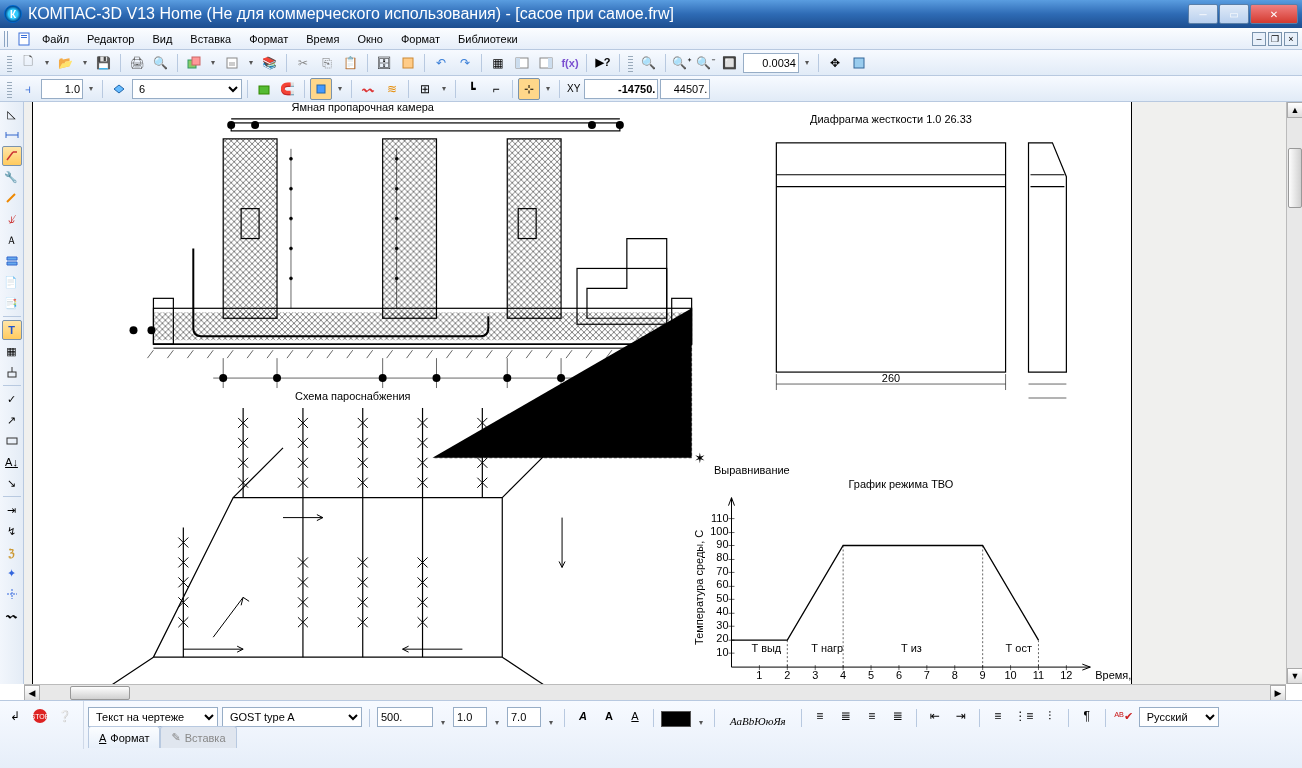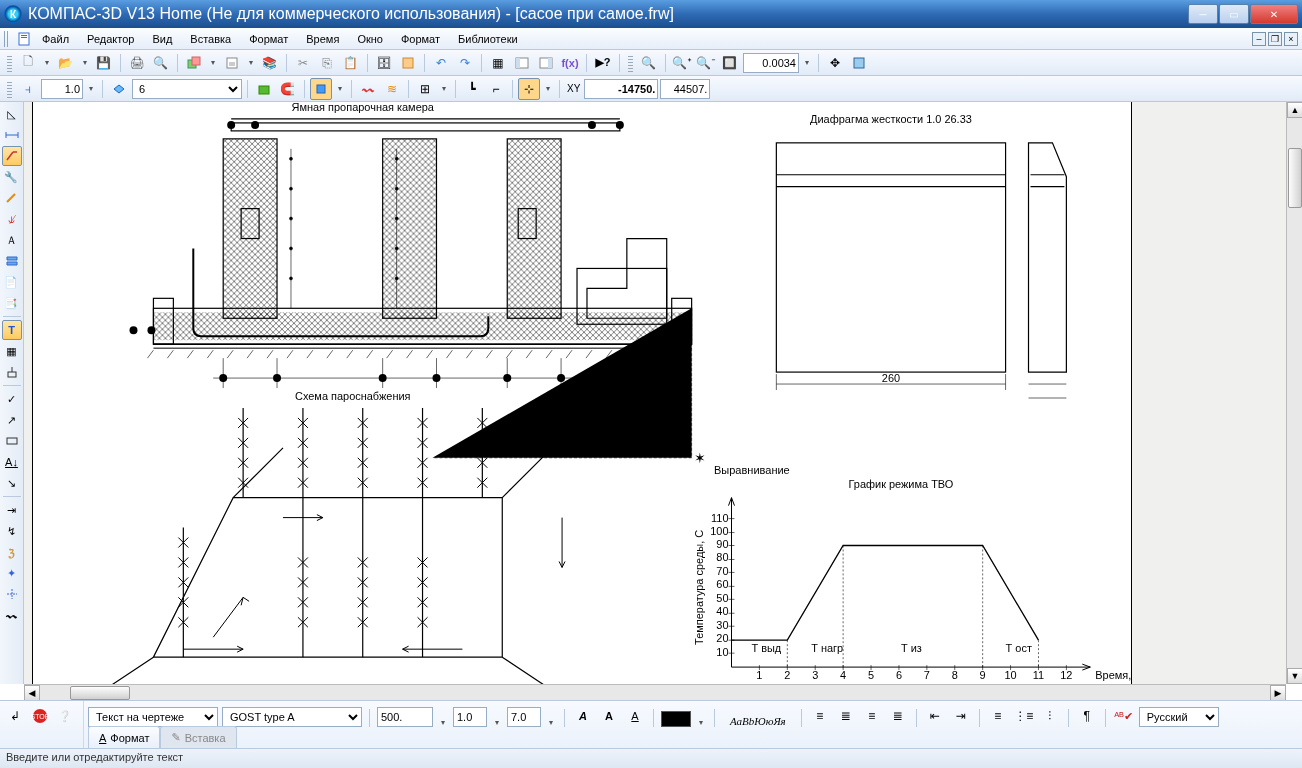--- a/index.html
+++ b/index.html
@@ -614,16 +614,13 @@
       </div>
     <select class="prop-select" style="width:80px"><option>Русский</option></select>
   </div>
   <div class="prop-tabs">
     <div class="prop-tab">
         <u>A</u> 
         <span>Формат</span>
       </div>
     <div class="prop-tab inactive">✎ <span>Вставка</span></div>
   </div>
-  <div class="statusbar">
-    <span>Введите или отредактируйте текст</span>
-  </div>
 </div>
 
 </body></html>

